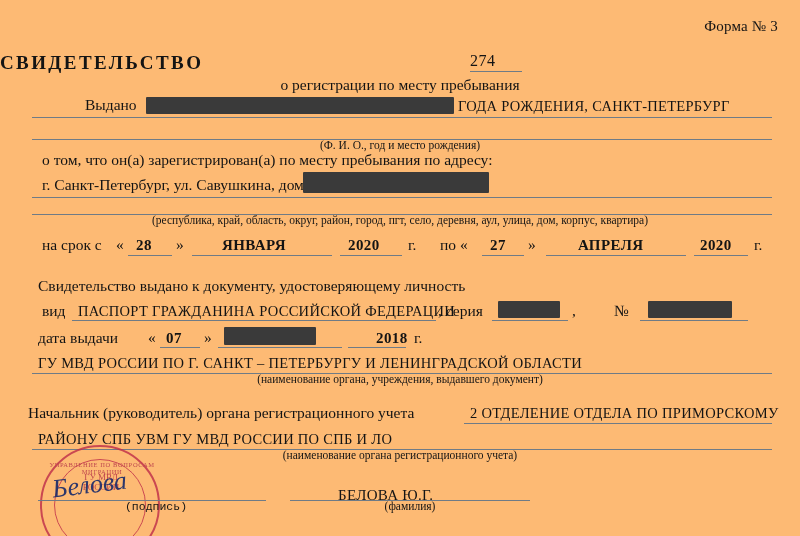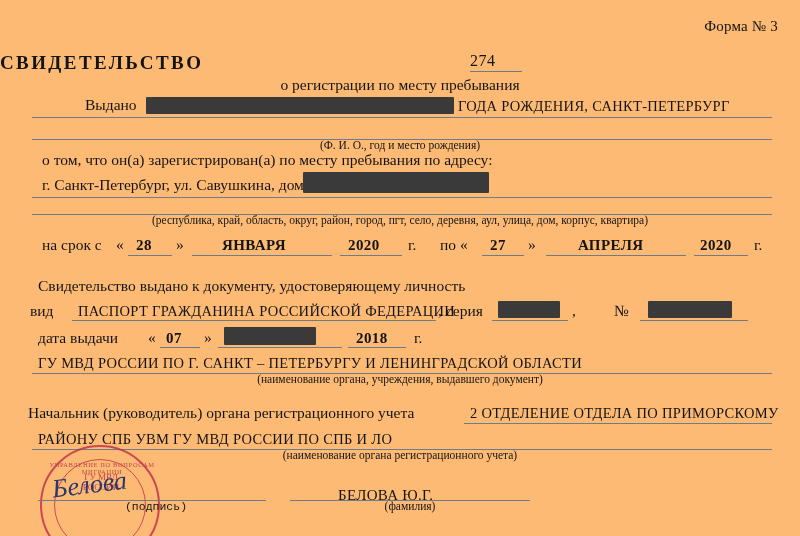--- a/index.html
+++ b/index.html
@@ -180,39 +180,39 @@
   <div class="abs rule" style="left:482px; top:255px; width:42px;"></div>
   <div class="abs lbl" style="left:528px; top:236px;">»</div>
   <div class="abs handwrite" style="left:578px; top:237px;">АПРЕЛЯ</div>
   <div class="abs rule" style="left:546px; top:255px; width:140px;"></div>
   <div class="abs handwrite" style="left:700px; top:237px;">2020</div>
   <div class="abs rule" style="left:694px; top:255px; width:54px;"></div>
   <div class="abs lbl" style="left:754px; top:236px;">г.</div>
 
   <div class="abs lbl" style="left:38px; top:277px;">Свидетельство выдано к документу, удостоверяющему личность</div>
 
-  <div class="abs lbl" style="left:30px; top:302px;text-align:right;">вид</div>
+  <div class="abs lbl" style="left:42px; top:302px;text-align:right;">вид</div>
   <div class="abs caps" style="left:78px; top:303px;">ПАСПОРТ ГРАЖДАНИНА РОССИЙСКОЙ ФЕДЕРАЦИИ</div>
   <div class="abs rule" style="left:72px; top:320px; width:364px;"></div>
   <div class="abs lbl" style="left:438px; top:302px;">, серия</div>
   <div class="abs redact" style="left:498px; top:301px; width:62px; height:17px;"></div>
   <div class="abs rule" style="left:492px; top:320px; width:76px;"></div>
   <div class="abs lbl" style="left:572px; top:302px;">,</div>
   <div class="abs lbl" style="left:614px; top:302px;">№</div>
   <div class="abs redact" style="left:648px; top:301px; width:84px; height:17px;"></div>
   <div class="abs rule" style="left:640px; top:320px; width:108px;"></div>
 
   <div class="abs lbl" style="left:38px; top:329px;">дата выдачи</div>
   <div class="abs lbl" style="left:148px; top:329px;">«</div>
   <div class="abs handwrite" style="left:166px; top:330px;">07</div>
   <div class="abs rule" style="left:160px; top:347px; width:40px;"></div>
   <div class="abs lbl" style="left:204px; top:329px;">»</div>
   <div class="abs redact" style="left:224px; top:327px; width:92px; height:18px;"></div>
   <div class="abs rule" style="left:218px; top:347px; width:124px;"></div>
-  <div class="abs handwrite" style="left:356px; top:330px;">2018</div>
+  <div class="abs handwrite" style="left:376px; top:330px;">2018</div>
   <div class="abs rule" style="left:348px; top:347px; width:58px;"></div>
   <div class="abs lbl" style="left:414px; top:329px;">г.</div>
 
   <div class="abs caps" style="left:38px; top:355px;">ГУ  МВД  РОССИИ  ПО  Г. САНКТ – ПЕТЕРБУРГУ  И  ЛЕНИНГРАДСКОЙ ОБЛАСТИ</div>
   <div class="abs rule" style="left:32px; top:373px; width:740px;"></div>
   <div class="abs caption" style="top:373px;">(наименование органа, учреждения, выдавшего документ)</div>
 
   <div class="abs lbl" style="left:28px; top:404px;">Начальник (руководитель) органа регистрационного учета</div>
   <div class="abs caps" style="left:470px; top:405px;">2 ОТДЕЛЕНИЕ ОТДЕЛА  ПО ПРИМОРСКОМУ</div>
   <div class="abs rule" style="left:464px; top:423px; width:308px;"></div>

